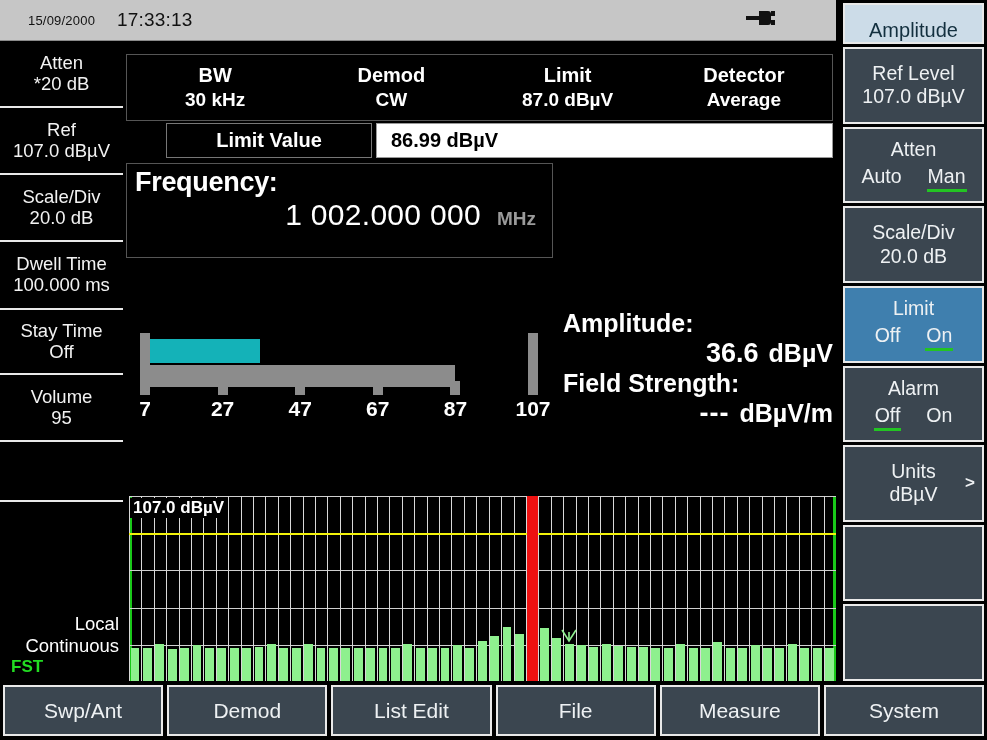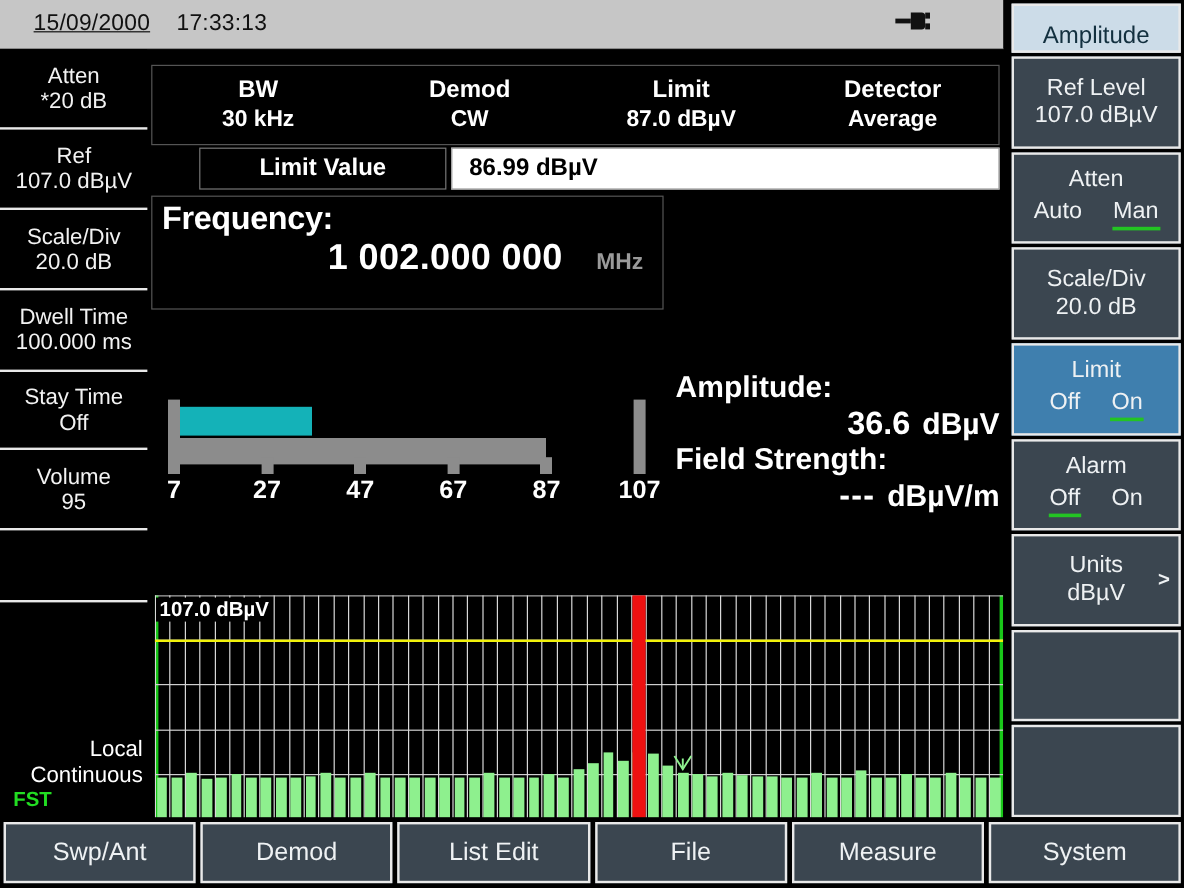--- a/index.html
+++ b/index.html
@@ -8,21 +8,21 @@
 
   #app { position:relative; width:987px; height:740px; background:#000; }
 
   
   #statusbar {
     position:absolute; left:0; top:0; width:836px; height:41px;
     background:#c6c6c6; color:#111;
     display:flex; align-items:center;
     border-bottom:1px solid #8a8a8a;
   }
-  #statusbar .date { font-size:19px; margin-left:28px; letter-spacing:.2px;text-decoration:underline; }
+  #statusbar .date { font-size:13px; margin-left:28px; letter-spacing:.2px; }
   #statusbar .time { font-size:19px; margin-left:22px; letter-spacing:.2px; }
   #plug-icon { position:absolute; right:56px; top:50%; transform:translateY(-50%); }
 
   
   #sidebar {
     position:absolute; left:0; top:41px; width:123px; height:640px;
     background:#000;
     display:flex; flex-direction:column;
   }
   .sb-item {
@@ -60,22 +60,22 @@
                  background:#000; border:1px solid #777; font-size:20px; font-weight:bold; }
   #limit-field { flex:1; margin-left:4px; background:#fff; color:#000;
                  border:1px solid #999; display:flex; align-items:center;
                  padding-left:14px; font-size:20px; font-weight:bold; }
 
   
   #freqbox { position:absolute; left:3px; top:122px; width:427px; height:95px;
              background:#000; border:1px solid #555; padding:4px 10px 0 8px; }
   #freqbox .f-label { font-size:27px; font-weight:bold; line-height:1.05; letter-spacing:-.3px; }
   #freqbox .f-val-row { display:flex; align-items:baseline; justify-content:flex-end; padding-right:6px; margin-top:2px; }
-  #freqbox .f-val { font-size:30px; font-weight:bold; letter-spacing:.3px; }
-  #freqbox .f-unit { font-size:19px; font-weight:bold; color:#9a9a9a; margin-left:28px; }
+  #freqbox .f-val { font-size:30px; font-weight:normal; letter-spacing:.3px; }
+  #freqbox .f-unit { font-size:19px; font-weight:bold; color:#9a9a9a; margin-left:16px; }
 
   
   #bargraph { position:absolute; left:10px; top:278px; width:405px; height:120px; }
   .bg-track { position:absolute; left:0; top:46px; height:22px; background:#8c8c8c; }
   .bg-val   { position:absolute; left:0; top:20px; height:24px; background:#14b2b8; }
   .bg-tick  { position:absolute; width:10px; background:#8c8c8c; }
   .bg-tick.small { top:62px; height:14px; }
   .bg-tick.tall  { top:14px; height:62px; }
   .bg-lbl { position:absolute; top:78px; font-size:21px; font-weight:bold; color:#fff; transform:translateX(-50%); }
 

